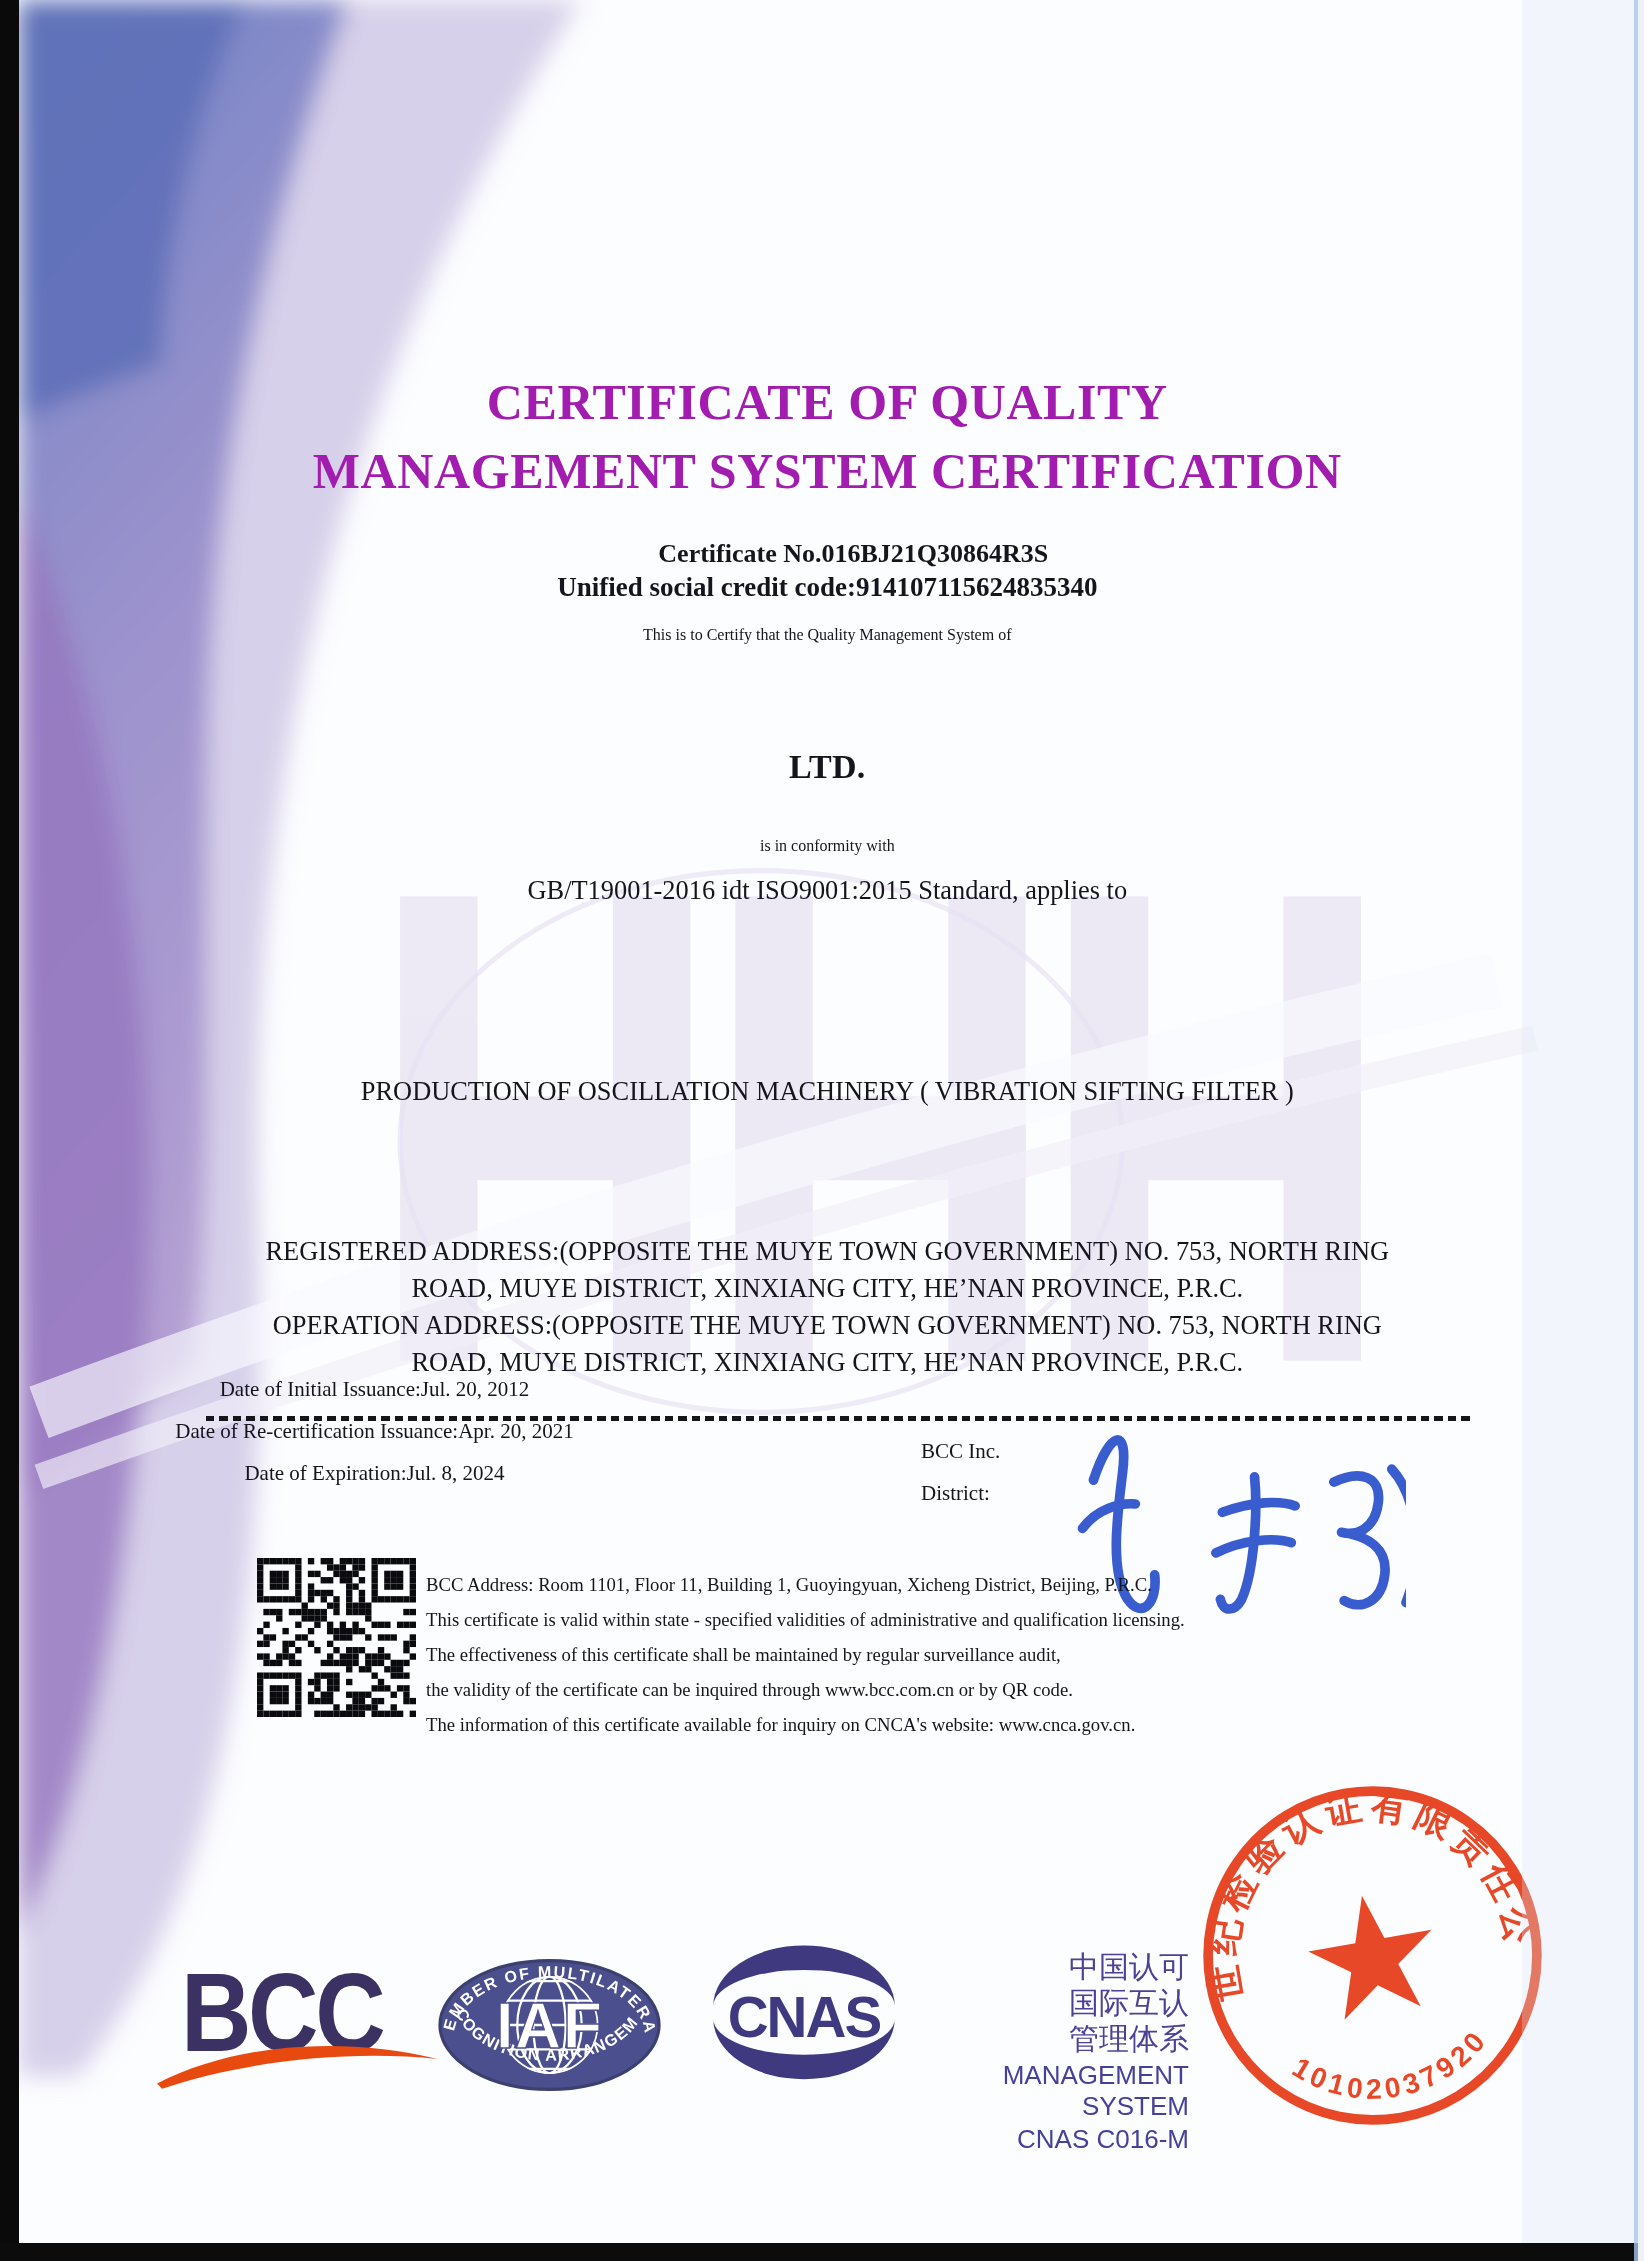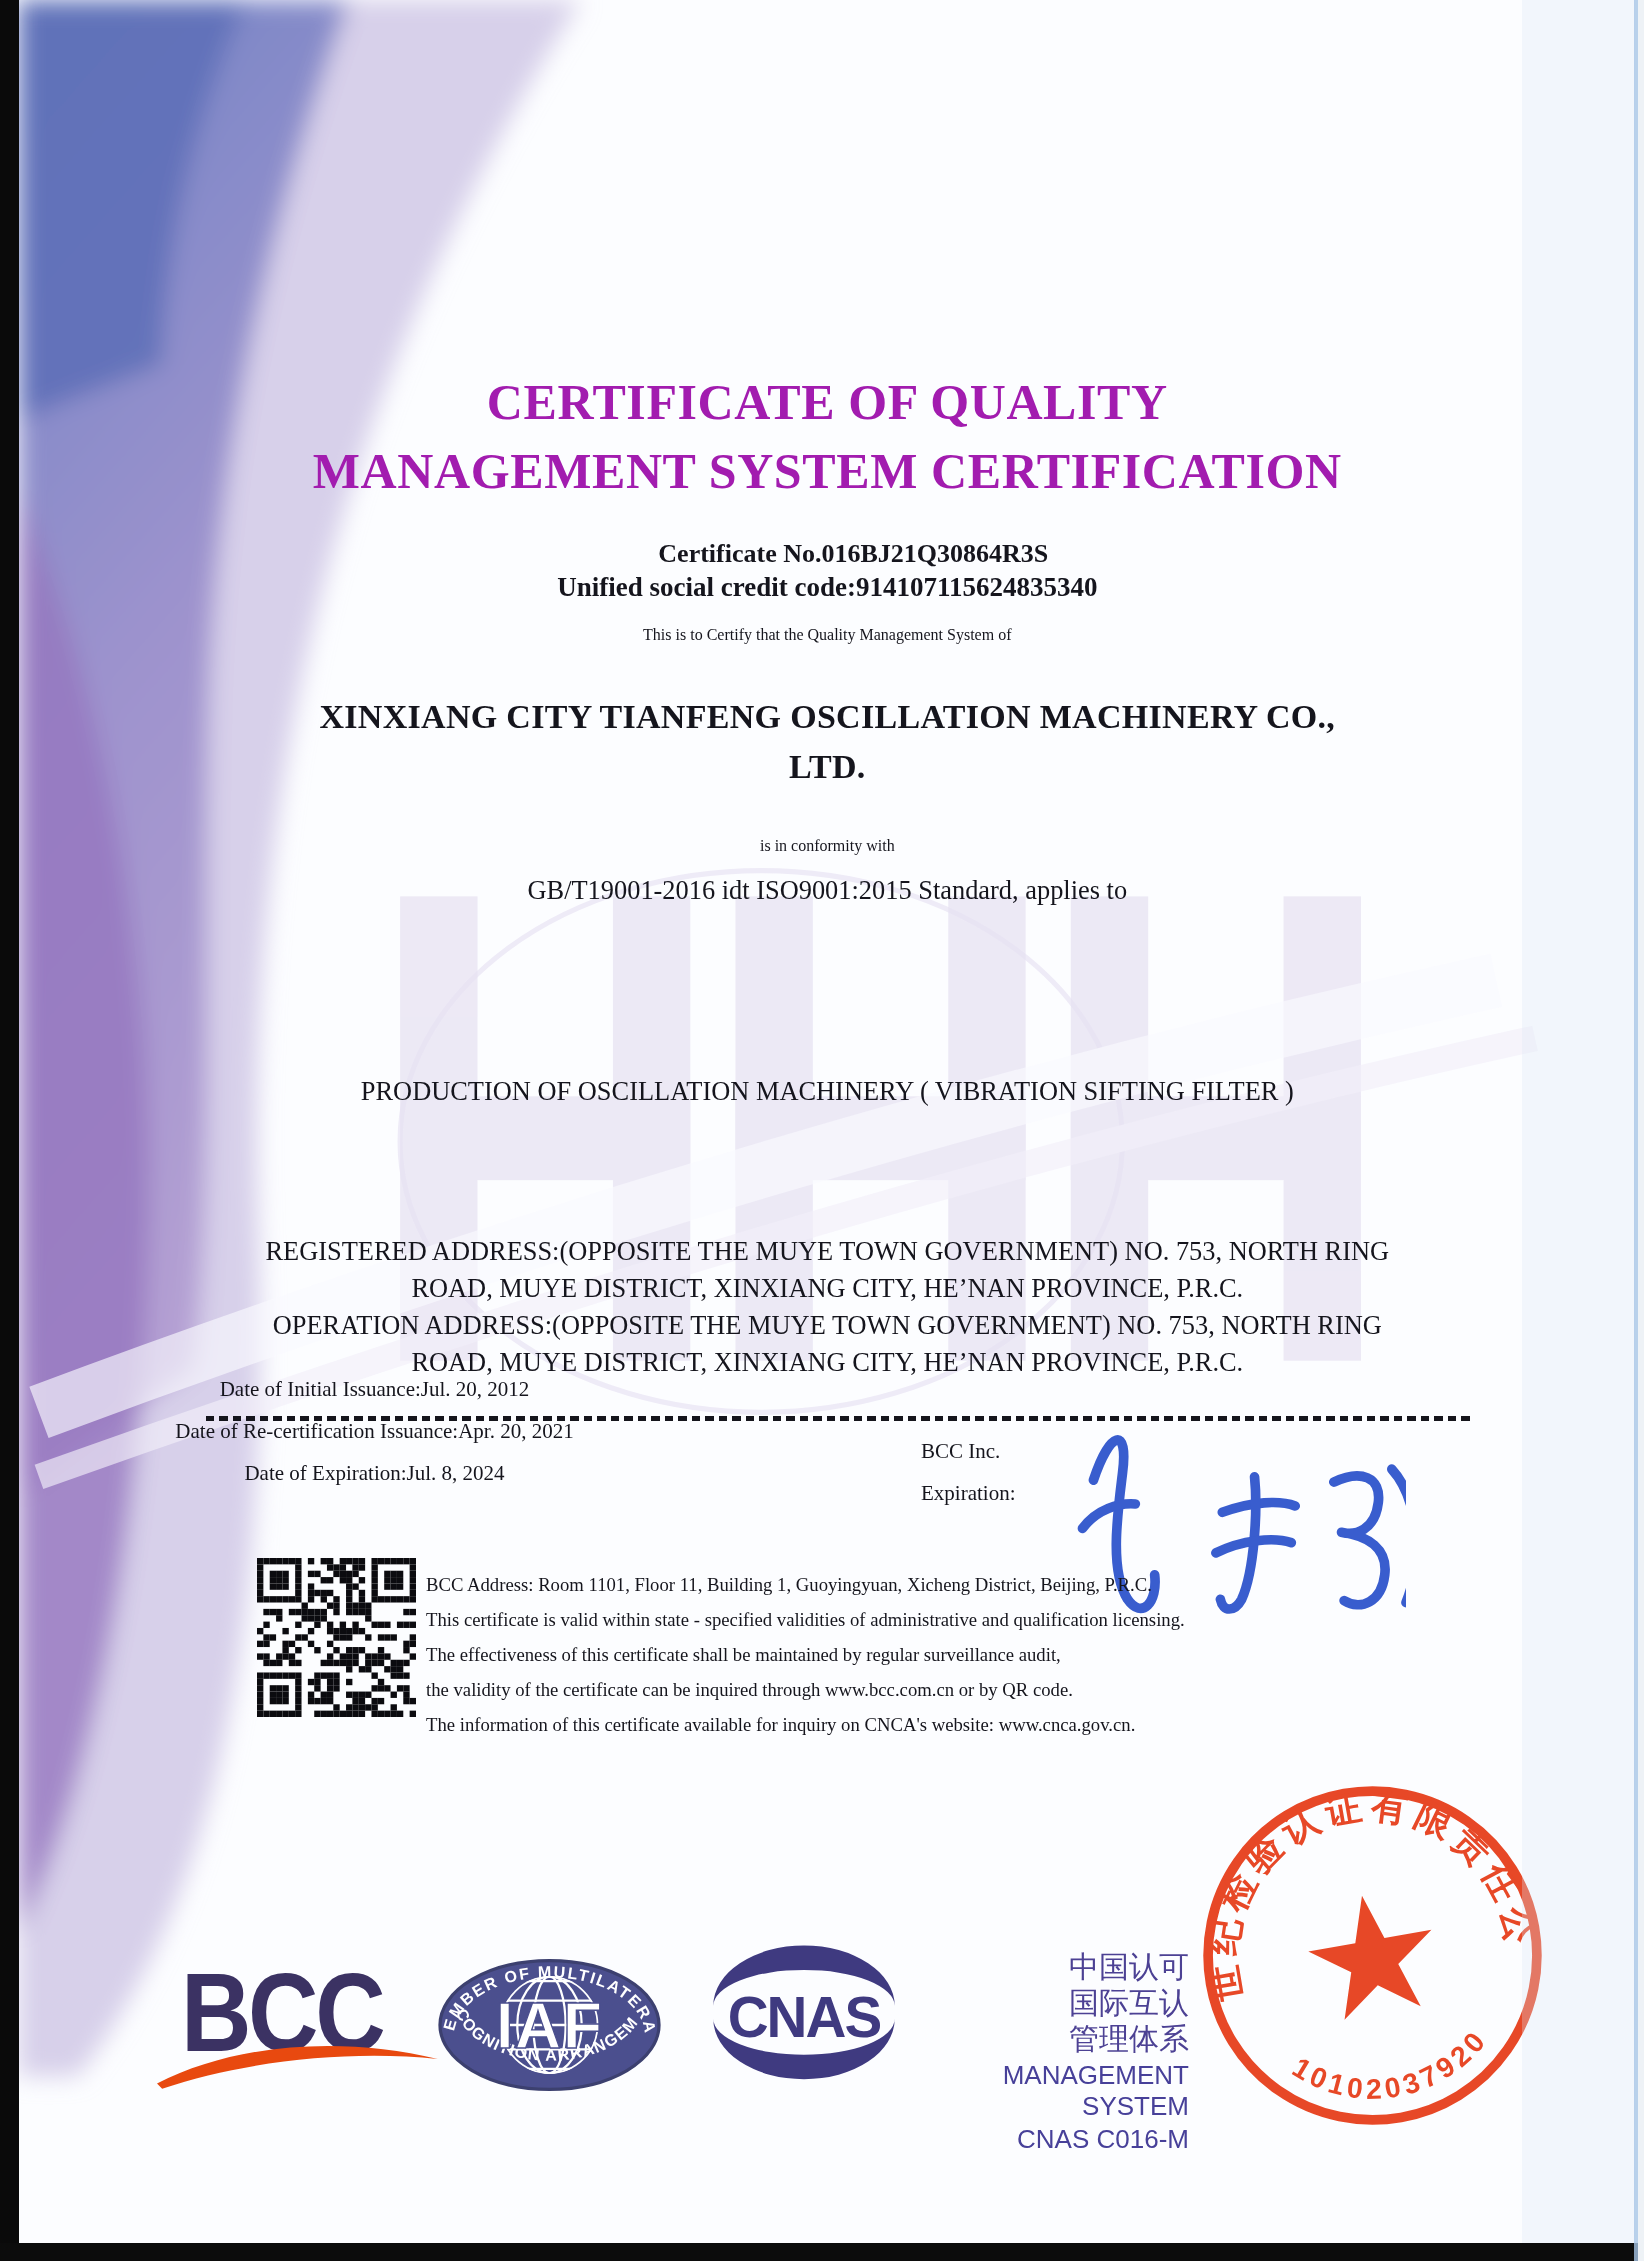--- a/index.html
+++ b/index.html
@@ -84,21 +84,20 @@
   </svg>
 
   <div class="abs ctr title" style="top:377px">CERTIFICATE OF QUALITY</div>
   <div class="abs ctr title" style="top:446px">MANAGEMENT SYSTEM CERTIFICATION</div>
 
   <div class="abs ctr b40" style="top:539px">Certificate No.016BJ21Q30864R3S</div>
   <div class="abs ctr b42" style="top:572px">Unified social credit code:914107115624835340</div>
 
   <div class="abs ctr r38" style="top:626px">This is to Certify that the Quality Management System of</div>
 
-  <div class="abs ctr company" style="top:698px">XINXIANG CITY TIANFENG OSCILLATION MACHINERY CO.,</div>
   <div class="abs ctr company" style="top:748px">LTD.</div>
 
   <div class="abs ctr r38" style="top:837px">is in conformity with</div>
   <div class="abs ctr r41" style="top:875px">GB/T19001-2016 idt ISO9001:2015 Standard, applies to</div>
 
   <div class="abs ctr r41" style="top:1076px">PRODUCTION OF OSCILLATION MACHINERY ( VIBRATION SIFTING FILTER )</div>
 
   <div class="abs ctr addr" style="top:1233px">
     <div>REGISTERED ADDRESS:(OPPOSITE THE MUYE TOWN GOVERNMENT) NO. 753, NORTH RING</div>
     <div>ROAD, MUYE DISTRICT, XINXIANG CITY, HE’NAN PROVINCE, P.R.C.</div>
@@ -109,21 +108,21 @@
   <div class="abs dotted-rule"></div>
 
   <div class="abs dates">
     <div>Date of Initial Issuance:Jul. 20, 2012</div>
     <div>Date of Re-certification Issuance:Apr. 20, 2021</div>
     <div>Date of Expiration:Jul. 8, 2024</div>
   </div>
 
   <div class="abs issuer">
     <div>BCC Inc.</div>
-    <div>Expiration:</div>
+    <div>District:</div>
   </div>
 
   <svg class="abs sig-wrap" viewBox="0 0 540 360">
     <g fill="none" stroke="#2f55cc" stroke-width="15" stroke-linecap="round" stroke-linejoin="round" opacity="0.95">
       <path d="M55,115 C80,40 110,28 100,105 C92,170 80,255 108,300 C130,332 155,305 150,262"></path>
       <path d="M38,190 C60,160 95,150 120,152"></path>
       <path d="M255,165 C300,148 345,146 368,155"></path>
       <path d="M305,110 C310,160 305,255 285,300 C274,320 256,320 252,300"></path>
       <path d="M245,228 C285,208 335,203 362,212"></path>
       <path d="M428,118 C470,98 502,110 497,150 C492,192 462,202 440,196 C482,202 512,222 507,262 C502,304 470,318 444,302"></path>

